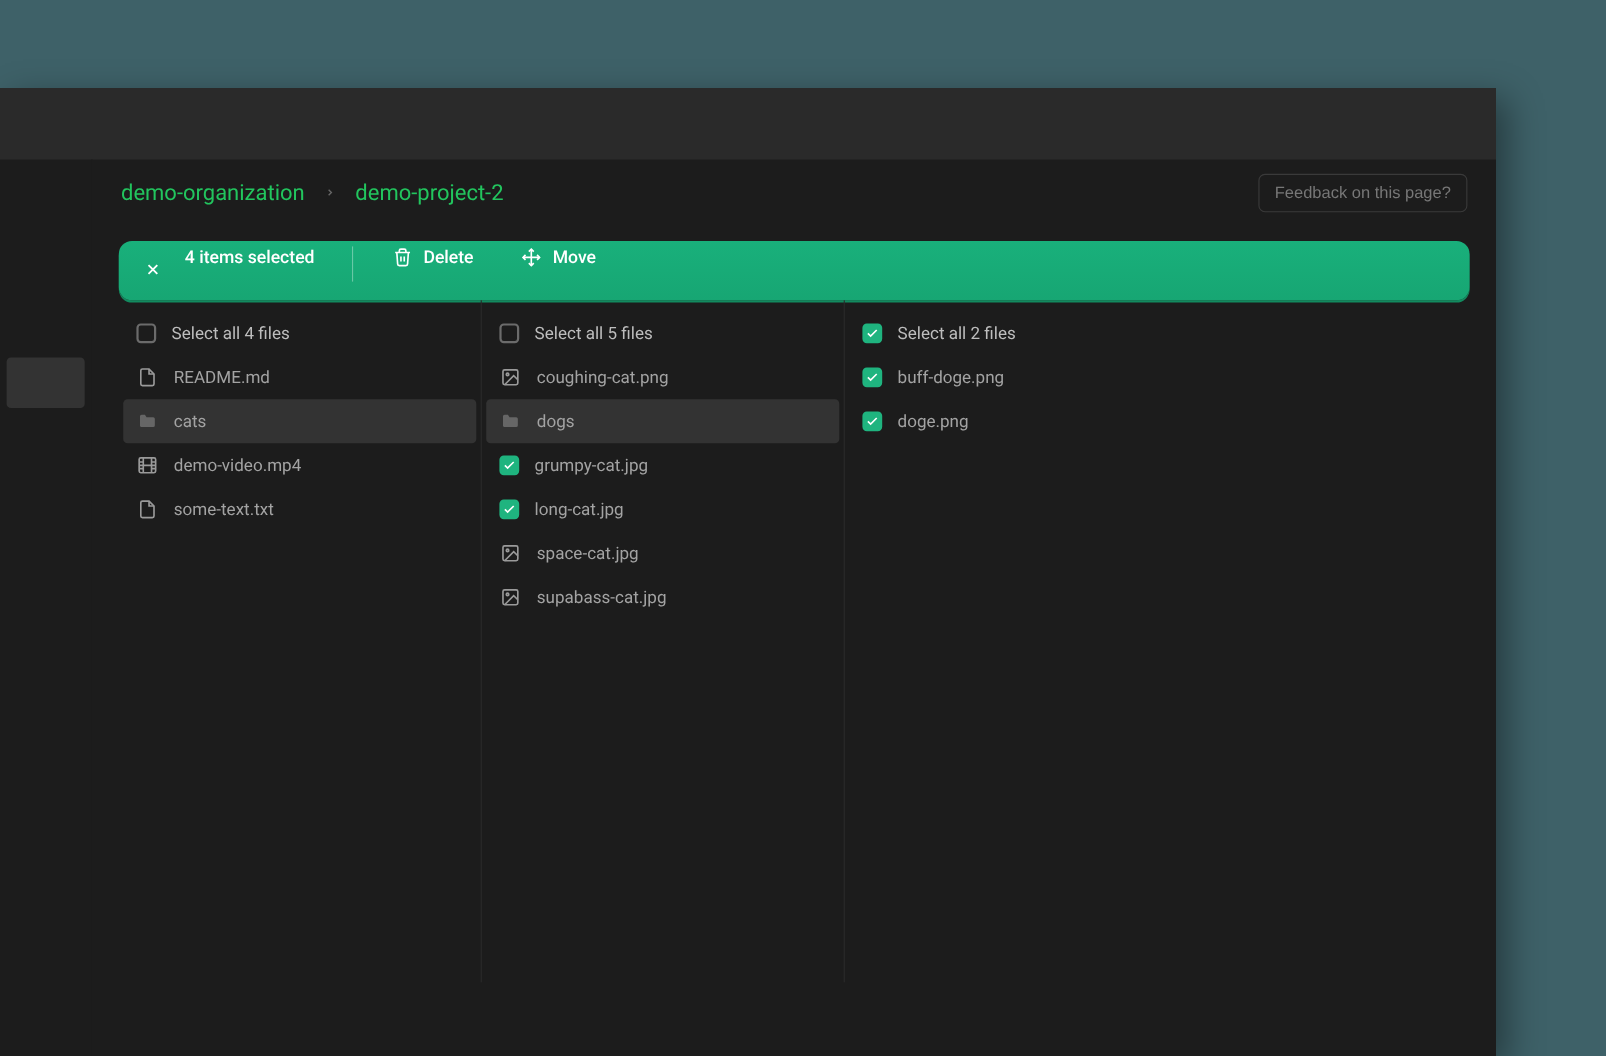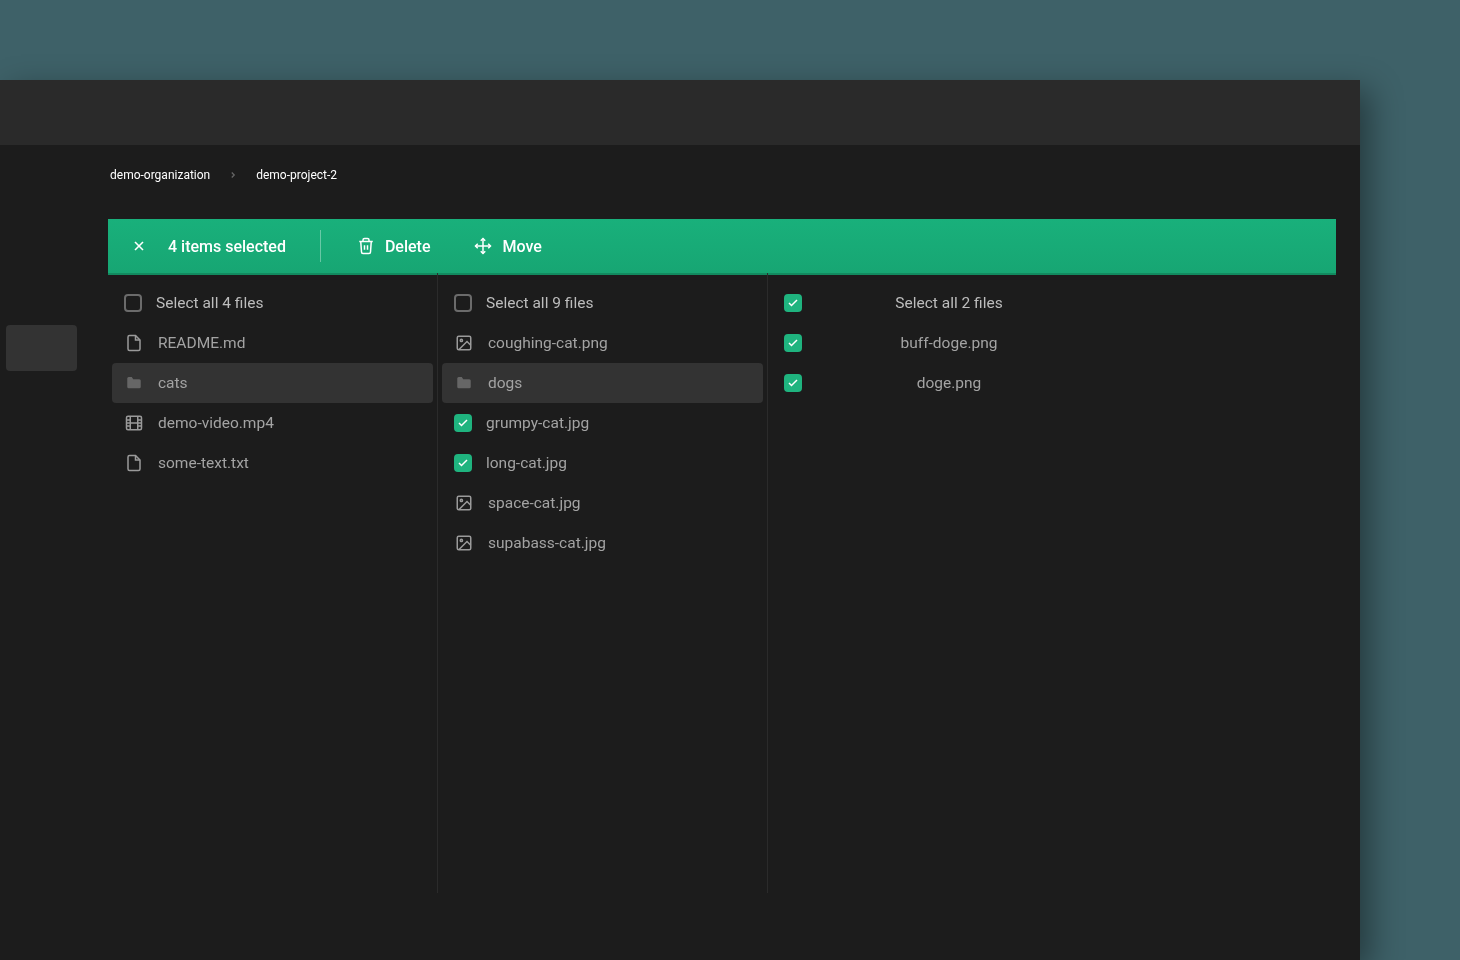--- a/index.html
+++ b/index.html
@@ -49,45 +49,45 @@
     background: #1c1c1c;
   }
   .breadcrumb-row {
     display: flex;
     align-items: center;
     gap: 18px;
     padding: 16px 26px;
     height: 60px;
   }
   .crumb {
-    color: #ffffff;
-    font-size: 12px;
+    color: #22c55e;
+    font-size: 20px;
   }
   .crumb-sep {
     color: #666;
     font-size: 14px;
     display:inline-flex;
   }
   .feedback-btn {
     margin-left: auto;
     border: 1px solid #3a3a3a;
     color: #777;
     font-size: 15px;
     padding: 8px 14px;
     border-radius: 6px;
     background: transparent;
   }
   .action-bar {
     margin: 14px 24px 0 24px;
     background: #17a673;
     background: linear-gradient(#19b07b,#17a673);
-    border-radius: 0;
+    border-radius: 12px;
     height: 54px;
     display: flex;
-    align-items: center;
+    align-items: flex-start;
     color: #fff;
     font-size: 16px;
     font-weight: 500;
     padding: 5px 10px;
     box-shadow: 0 2px 0 #128a5f;
   }
   .ab-close {
     width: 42px; height: 42px;
     display:flex;align-items:center;justify-content:center;
     cursor:pointer;
@@ -106,21 +106,21 @@
     display: flex;
     margin: 0 24px;
     border-top: none;
   }
   .col {
     width: 330px;
     border-right: 1px solid #2b2b2b;
     padding: 6px 4px 20px 4px;
     min-height: 620px;
   }
-  .col:last-child { border-right: none; text-align: center; }
+  .col:last-child { border-right: none; }
   .row {
     display:flex;
     align-items:center;
     gap: 14px;
     padding: 8px 12px;
     border-radius: 4px;
     font-size: 15.5px;
     color: #a3a3a3;
     height: 40px;
   }
@@ -163,20 +163,21 @@
   <div class="main">
 
     <div class="breadcrumb-row">
       <span class="crumb">demo-organization</span>
       <span class="crumb-sep">
         <svg width="10" height="10" viewBox="0 0 24 24" fill="none" stroke="currentColor" stroke-width="3">
             <polyline points="9 18 15 12 9 6"></polyline>
           </svg>
       </span>
       <span class="crumb">demo-project-2</span>
+      <button class="feedback-btn">Feedback on this page?</button>
     </div>
 
     <div class="action-bar">
       <div class="ab-close">
         <span>
           <svg width="16" height="16" viewBox="0 0 24 24" fill="none" stroke="#fff" stroke-width="2.5">
               <line x1="18" y1="6" x2="6" y2="18"></line>
               <line x1="6" y1="6" x2="18" y2="18"></line>
             </svg>
         </span>
@@ -244,21 +245,21 @@
               <svg width="18" height="18" viewBox="0 0 24 24">
                 <use href="#ic-file"></use>
               </svg>
             </span>
             <span class="label">some-text.txt</span>
           </div>
         </div>
         <div class="col">
           <div class="row selectall">
             <span class="chk"></span>
-            <span class="label">Select all 9 files</span>
+            <span class="label">Select all 5 files</span>
           </div>
           <div class="row">
             <span class="ficon">
               <svg width="18" height="18" viewBox="0 0 24 24">
                 <use href="#ic-image"></use>
               </svg>
             </span>
             <span class="label">coughing-cat.png</span>
           </div>
           <div class="row selected-folder">

